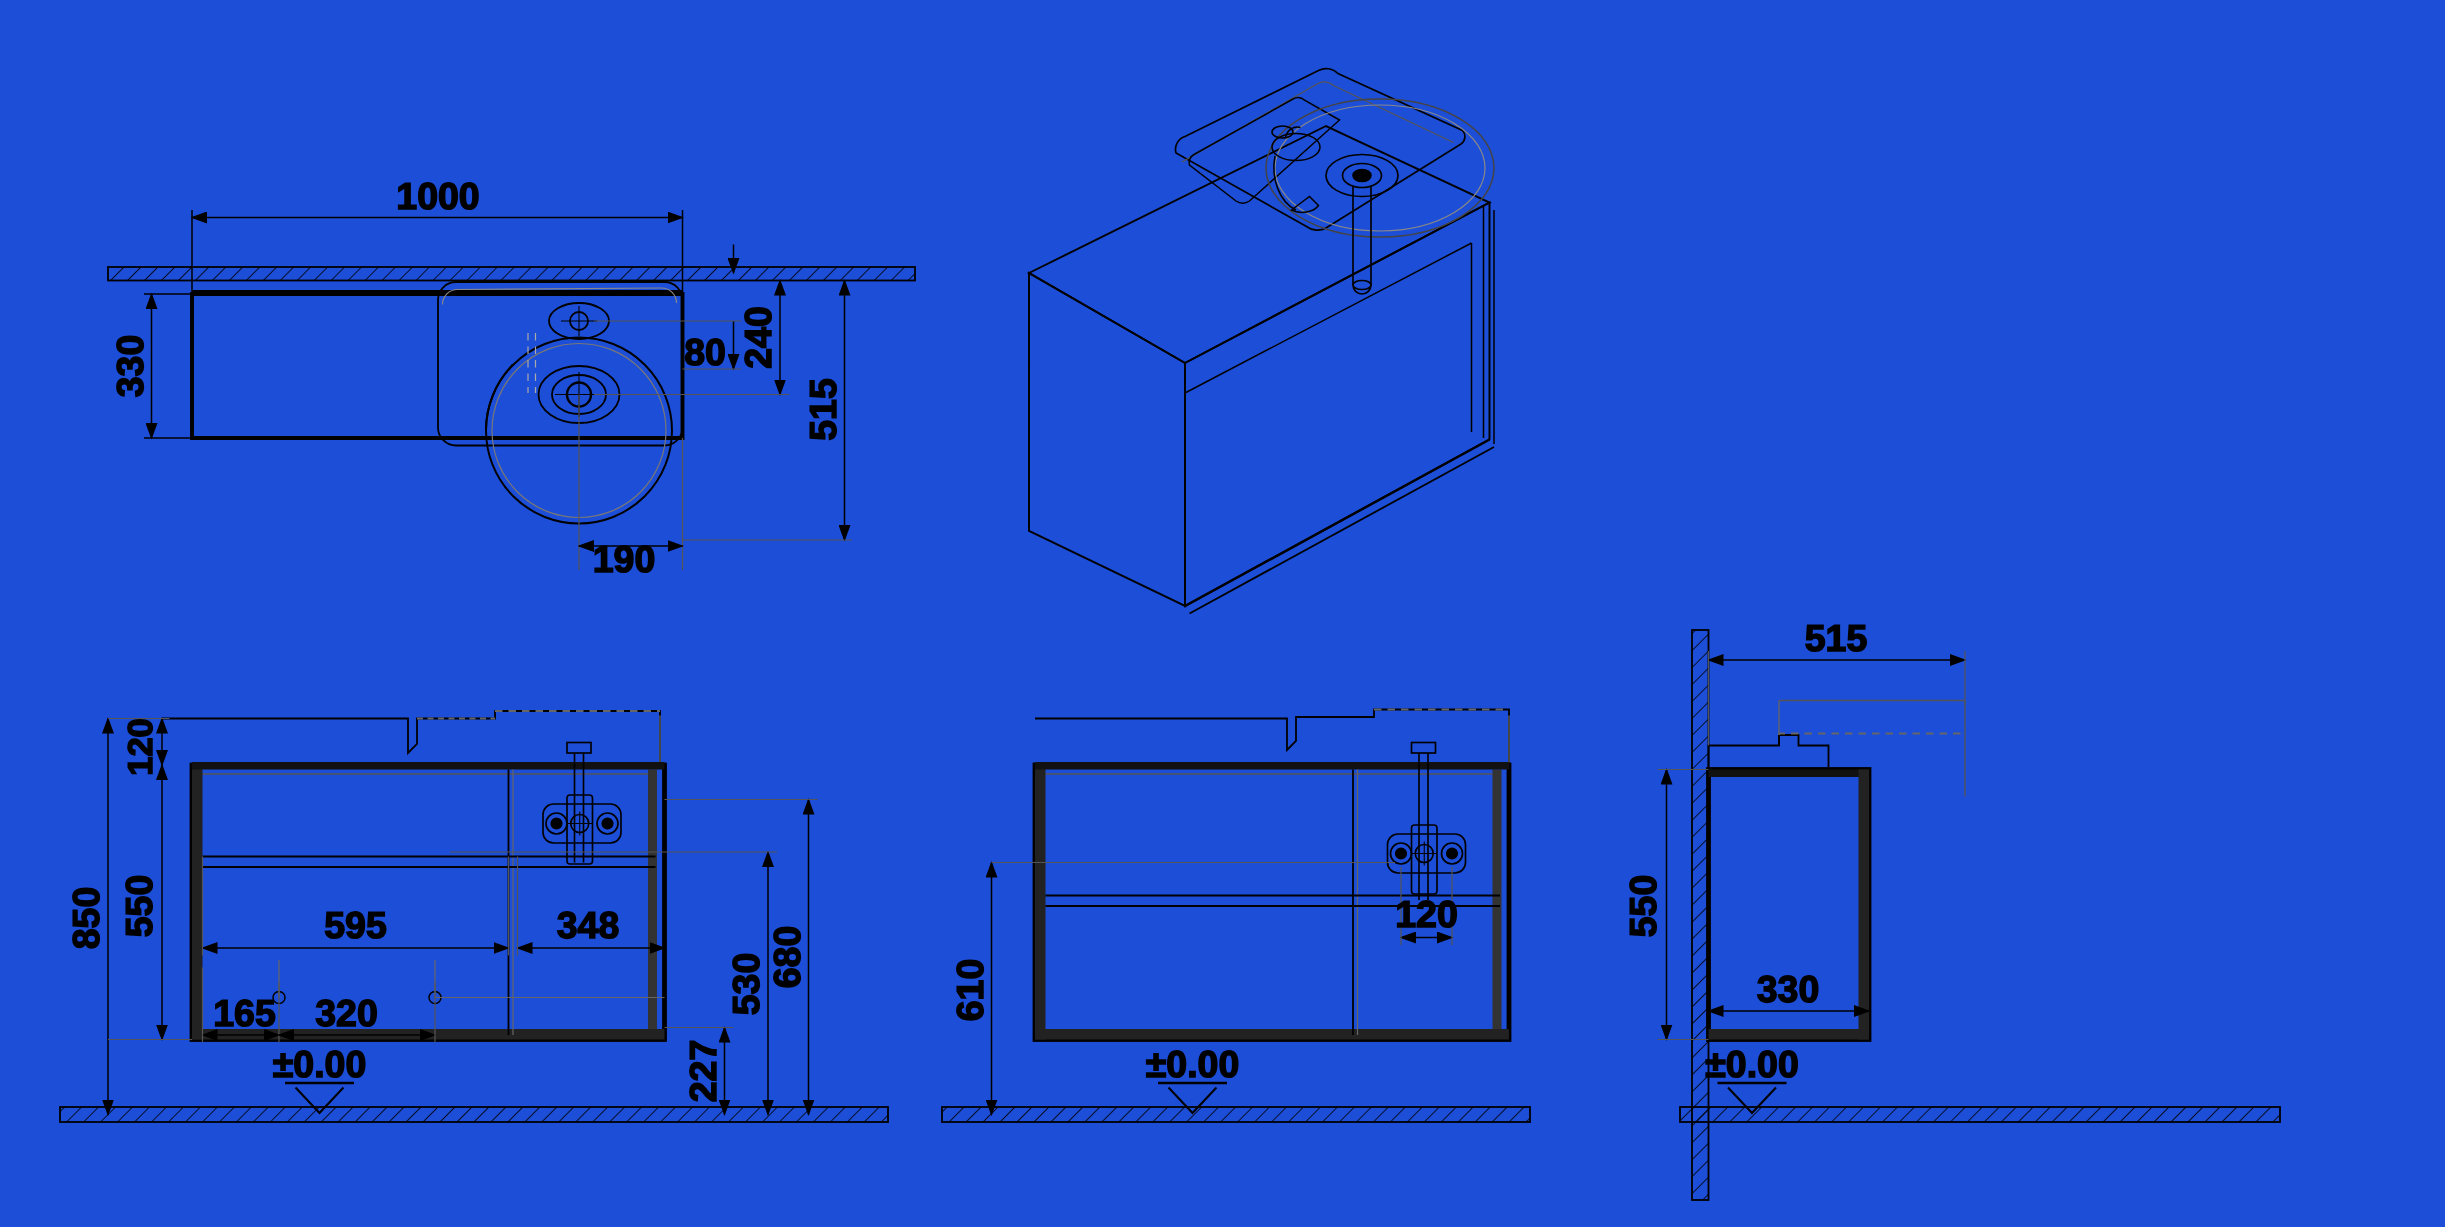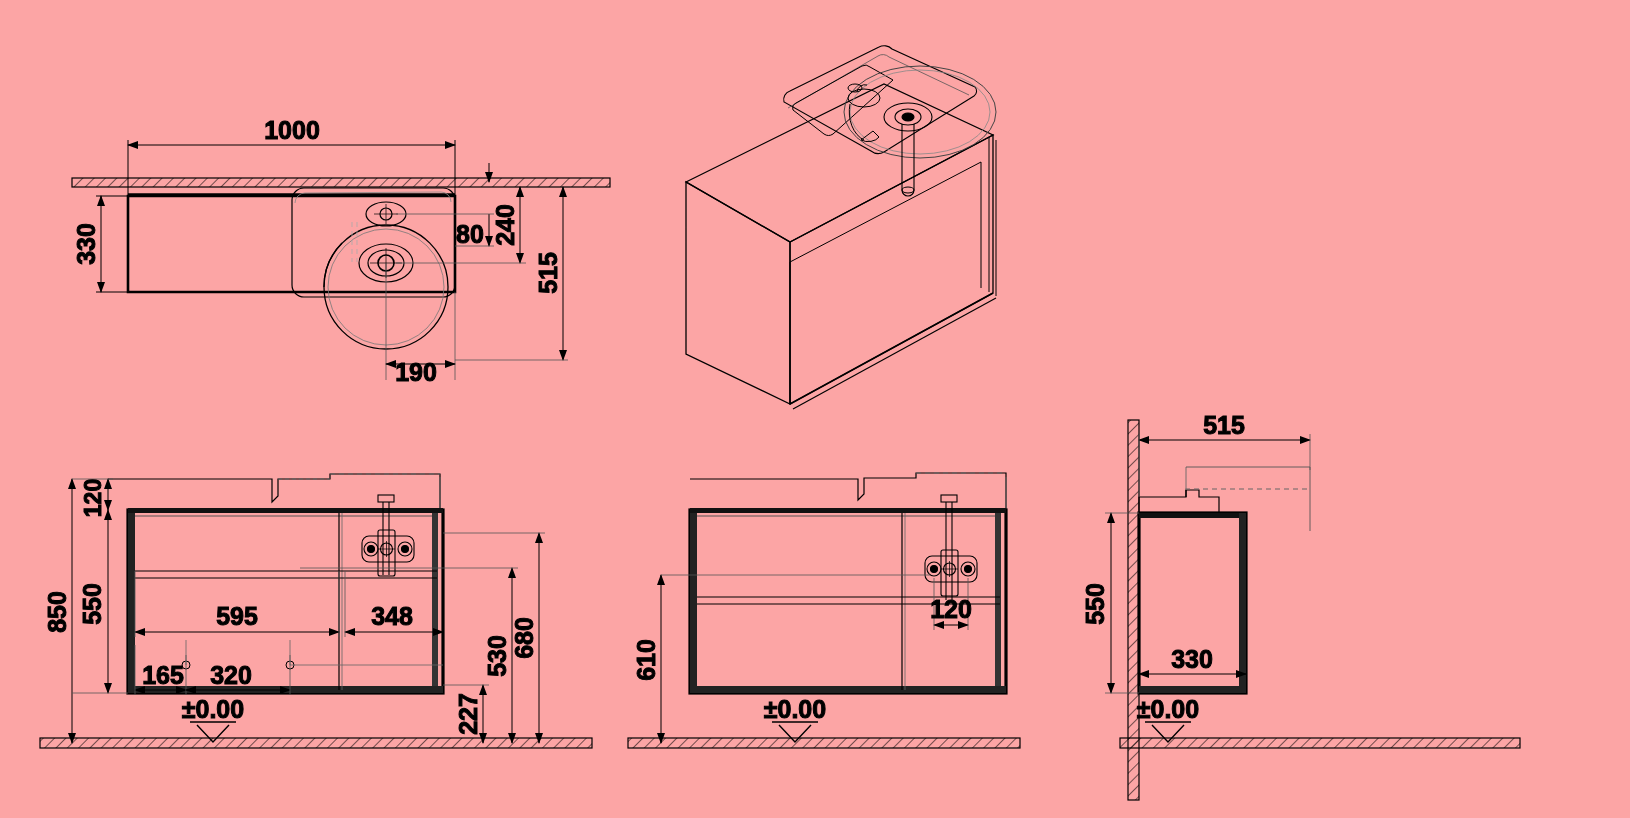--- a/index.html
+++ b/index.html
@@ -1,19 +1,19 @@
 <!DOCTYPE html>
 <html><head>
 <meta charset="utf-8">
 <title>Technical Drawing</title>
 <style>
   html,body{margin:0;padding:0;background:#ffffff;}
   body{width:1630px;height:818px;overflow:hidden;
        font-family:"Liberation Sans","DejaVu Sans",sans-serif;}
-  #sheet{position:relative;width:1630px;height:818px;background:#fca5a5;}
+  #sheet{position:relative;width:1630px;height:818px;background:#1d4ed8;}
   svg{display:block;}
   .dimtext{font-family:"Liberation Sans","DejaVu Sans",sans-serif;
            font-weight:bold;font-size:25px;fill:#000;}
   .dimtext.small{font-size:23px;}
 </style>
 </head>
 <body>
 
 <div id="sheet">
 <svg width="1630" height="818" viewBox="0 0 1630 818">

